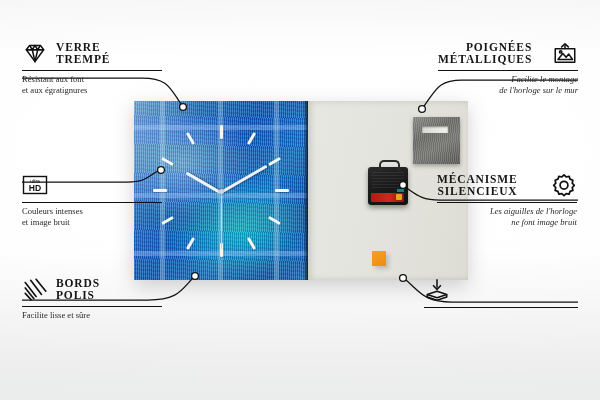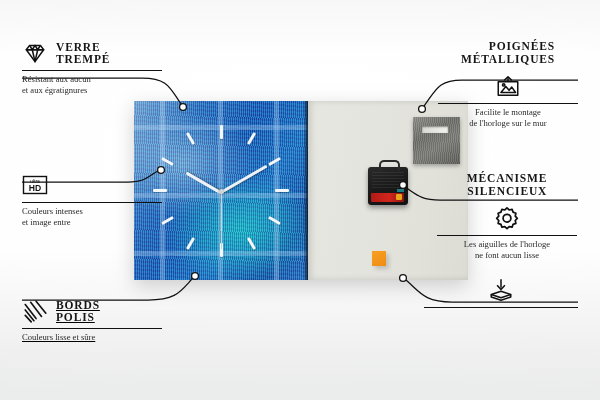--- a/index.html
+++ b/index.html
@@ -103,34 +103,34 @@
   #foam{
     position:absolute;left:64px;top:150px;width:14px;height:15px;
     background:linear-gradient(150deg,#f7a024,#ef8c12);
     box-shadow:3px 3px 4px rgba(0,0,0,.16);
   }
 
   
   .callout{position:absolute;}
   .co-head{display:flex;align-items:center;gap:8px;}
   .co-left .co-head{justify-content:flex-start;}
-  .co-right .co-head{justify-content:space-between;flex-direction:column;}
+  .co-right .co-head{justify-content:space-between;}
   .co-title{
     font-family:"Liberation Serif", serif;
     font-weight:700;font-size:11.5px;letter-spacing:.85px;
     color:#161616;line-height:12.5px;text-transform:uppercase;
     white-space:pre-line;
   }
   .co-right .co-title{text-align:right;}
   .rule{height:1.4px;background:#111;margin-top:4px;}
   .co-sub{
     font-family:"Liberation Serif", serif;
     font-size:8.6px;line-height:10.6px;color:#2a2a2a;margin-top:3px;white-space:pre-line;
   }
-  .co-right .co-sub{text-align:center;}
+  .co-right .co-sub{text-align:right;font-style:italic;}
   .ico{width:26px;height:26px;flex:0 0 26px;display:block;}
   .ico svg{display:block;width:26px;height:26px;}
 
   svg.leaders{position:absolute;left:0;top:0;width:600px;height:400px;pointer-events:none;}
   .lead{fill:none;stroke:#111;stroke-width:1.25;}
   .dot{fill:#ffffff;stroke:#111;stroke-width:1.3;}
 </style>
 </head>
 <body>
 
@@ -214,57 +214,57 @@
               <path d="M4 9 L7 5 H17 L20 9 Z"></path>
           <path d="M7 5 L9.5 9 L12 5 L14.5 9 L17 5"></path>
               <path d="M9.5 9 L12 20 L14.5 9"></path>
         </g>
           </svg>
       </span>
       <span class="co-title">VERRE
 TREMPÉ</span>
     </div>
     <div class="rule" style="width:140px;"></div>
-    <div class="co-sub">Résistant aux aucun
+    <div class="co-sub">Résistant aux font
 et aux égratignures</div>
   </div>
 
   <div class="callout co-left" style="left:22px;top:172px;width:140px;">
     <div class="co-head">
       <span class="ico">
         <svg viewBox="0 0 26 24">
           <rect x="1.5" y="3.5" width="23" height="17" fill="none" stroke="#111" stroke-width="1.4"></rect>
           <text x="13" y="10.4" text-anchor="middle" font-family="Liberation Sans, sans-serif" font-size="5" fill="#111">ultra</text>
           <text x="13" y="18" text-anchor="middle" font-family="Liberation Sans, sans-serif" font-size="8.6" font-weight="bold" fill="#111">HD</text>
         </svg>
       </span>
     </div>
     <div class="rule" style="width:140px;"></div>
     <div class="co-sub">Couleurs intenses
-et image entre</div>
-  </div>
-
-  <div class="callout co-left" style="left:22px;top:298px;width:140px;text-decoration:underline;">
+et image bruit</div>
+  </div>
+
+  <div class="callout co-left" style="left:22px;top:276px;width:140px;">
     <div class="co-head">
       <span class="ico">
         <svg viewBox="0 0 24 24">
             <g stroke="#111" stroke-width="1.5" stroke-linecap="round">
           <path d="M3 6 L13 19"></path>
               <path d="M3 11 L11 21"></path>
               <path d="M3 16 L8.5 22"></path>
           <path d="M8 4 L18 17"></path>
               <path d="M13 3 L22 14"></path>
         </g>
           </svg>
       </span>
       <span class="co-title">BORDS
 POLIS</span>
     </div>
     <div class="rule" style="width:140px;"></div>
-    <div class="co-sub">Couleurs lisse et sûre</div>
+    <div class="co-sub">Facilite lisse et sûre</div>
   </div>
 
   <div class="callout co-right" style="left:438px;top:40px;width:140px;">
     <div class="co-head">
       <span class="co-title">POIGNÉES
 MÉTALLIQUES</span>
       <span class="ico">
         <svg viewBox="0 0 24 24">
             <g fill="none" stroke="#111" stroke-width="1.4" stroke-linejoin="round">
           <rect x="3" y="8" width="18" height="12.5"></rect>
@@ -289,21 +289,21 @@
         <svg viewBox="0 0 24 24">
             <g fill="none" stroke="#111" stroke-width="1.6" stroke-linejoin="round">
           <path d="M12 2.6 L14 4.6 L16.7 4 L17.6 6.6 L20.2 7.6 L19.6 10.3 L21.5 12.3 L19.6 14.3 L20.2 17 L17.6 17.9 L16.7 20.5 L14 19.9 L12 21.8 L10 19.9 L7.3 20.5 L6.4 17.9 L3.8 17 L4.4 14.3 L2.5 12.3 L4.4 10.3 L3.8 7.6 L6.4 6.6 L7.3 4 L10 4.6 Z"></path>
           <circle cx="12" cy="12.2" r="3.6"></circle>
         </g>
           </svg>
       </span>
     </div>
     <div class="rule" style="width:140px;"></div>
     <div class="co-sub">Les aiguilles de l'horloge
-ne font aucun lisse</div>
+ne font image bruit</div>
   </div>
 
   <div class="callout co-right" style="left:424px;top:277px;width:154px;">
     <div class="co-head">
       <span class="ico">
         <svg viewBox="0 0 24 24">
             <g fill="none" stroke="#111" stroke-width="1.4" stroke-linejoin="round">
           <path d="M12 2 L12 10"></path>
           <path d="M8.4 7.6 L12 11.6 L15.6 7.6"></path>
           <path d="M12 13.2 L21 16.2 L12 19.2 L3 16.2 Z"></path>

